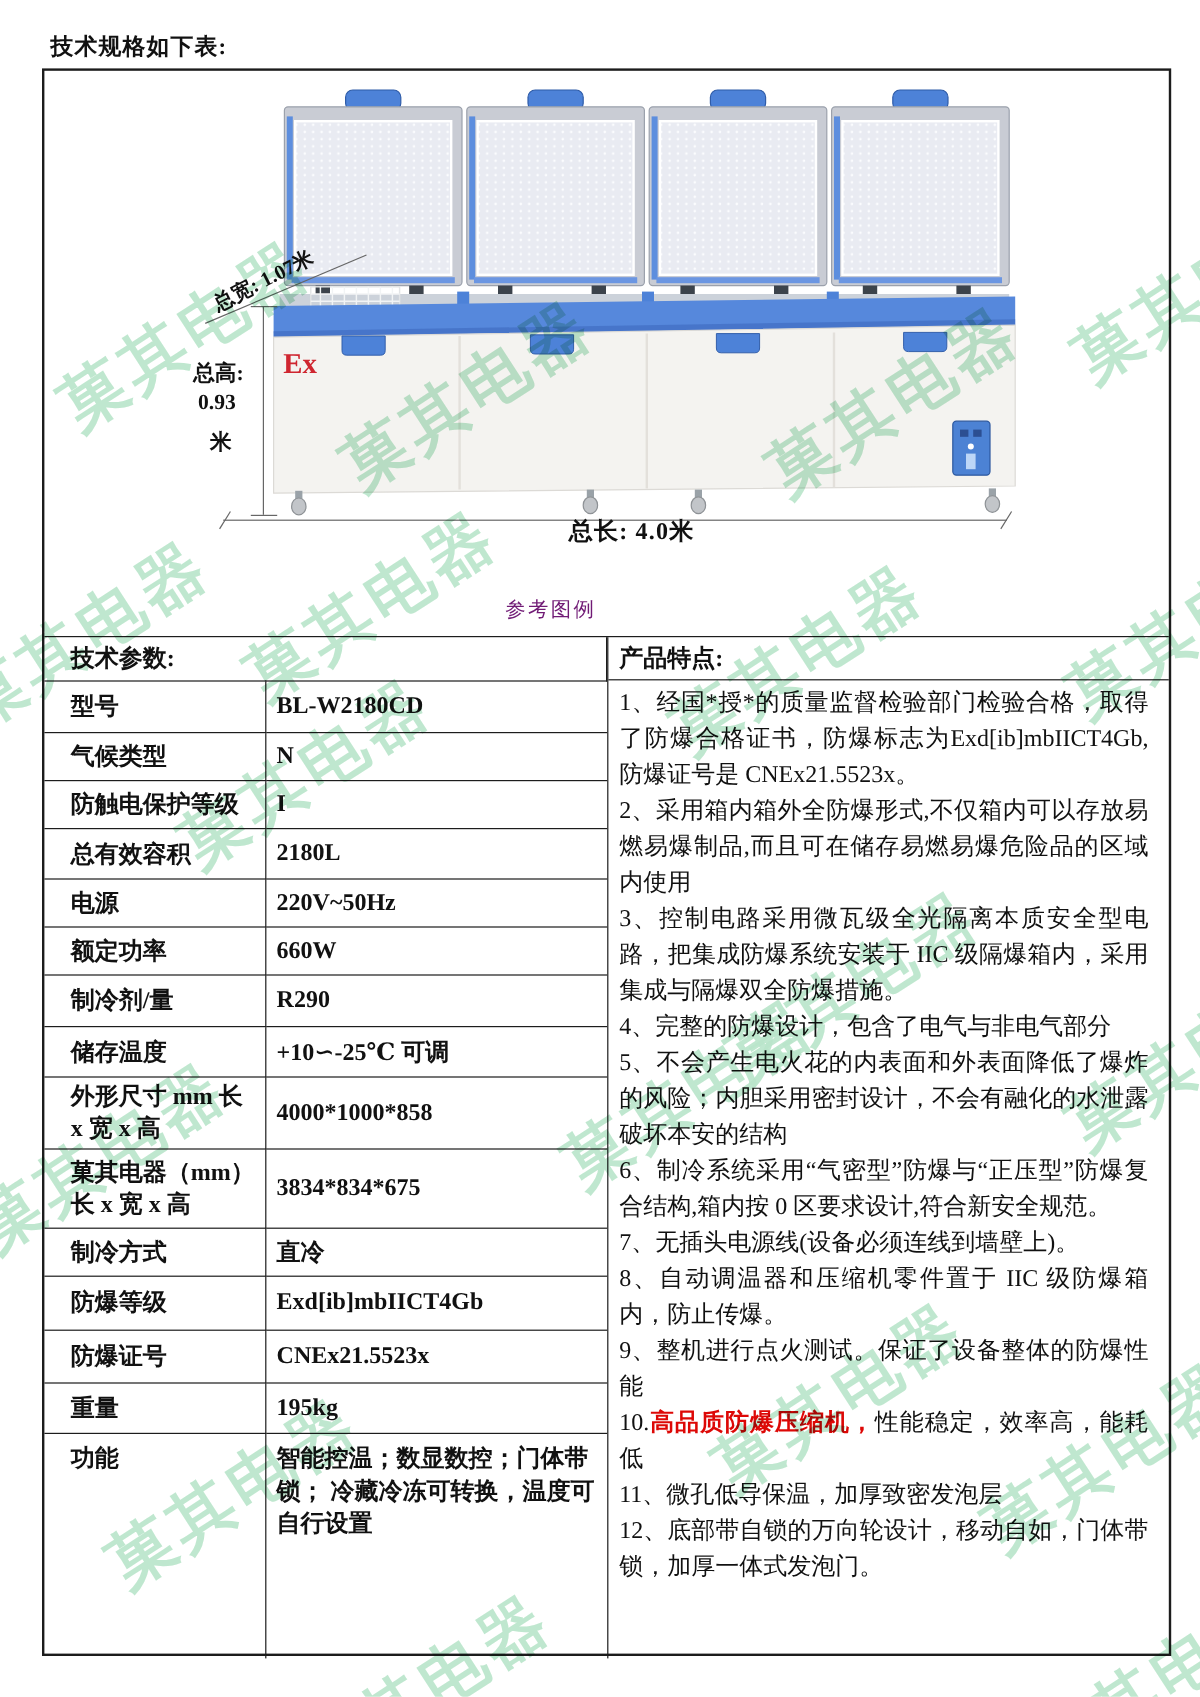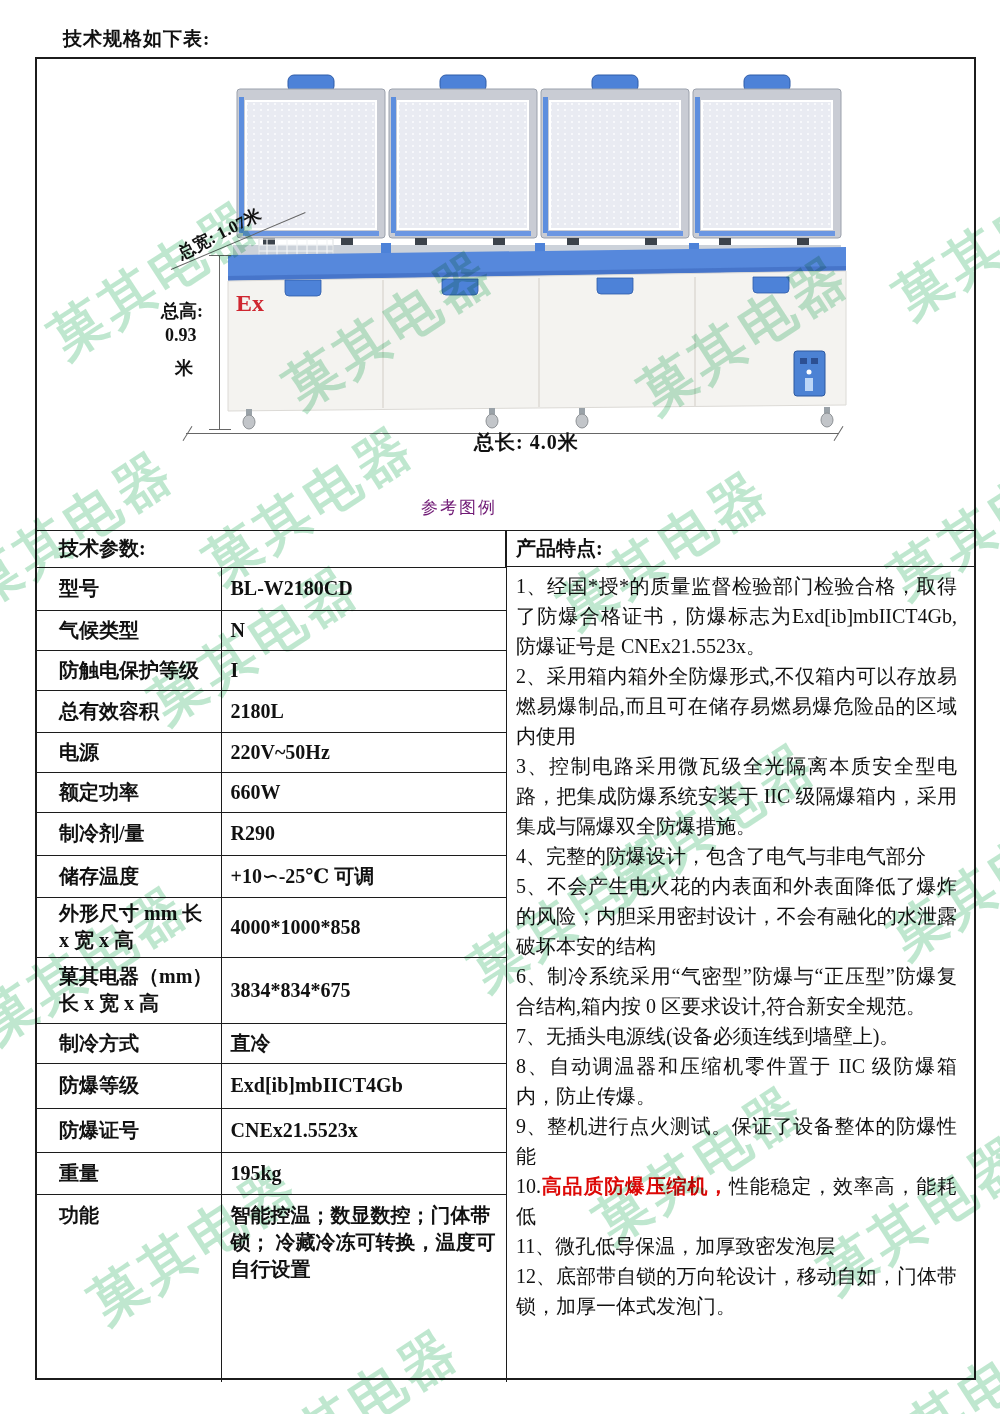--- a/index.html
+++ b/index.html
@@ -1,20 +1,20 @@
 <!DOCTYPE html>
 <html><head>
 <meta charset="utf-8">
 <style>
   html,body{margin:0;padding:0;}
   body{width:1000px;height:1414px;position:relative;background:#ffffff;
        font-family:"Liberation Serif","DejaVu Serif",serif;color:#111;overflow:hidden;}
 
   
-  .page-title{position:absolute;left:42px;top:26px;font-size:19px;font-weight:bold;letter-spacing:1px;margin-left:21px;}
+  .page-title{position:absolute;left:42px;top:26px;font-size:19px;font-weight:bold;letter-spacing:1px;}
 
   
   .sheet{position:absolute;left:35px;top:57px;width:941px;height:1323px;
          border:2px solid #1c1c1c;box-sizing:border-box;background:transparent;}
 
   
   .img-section{position:relative;width:100%;height:472px;border-bottom:1.5px solid #1c1c1c;box-sizing:border-box;}
   .freezer{position:absolute;left:0;top:0;}
 
   .dim{position:absolute;color:#111;white-space:nowrap;}

